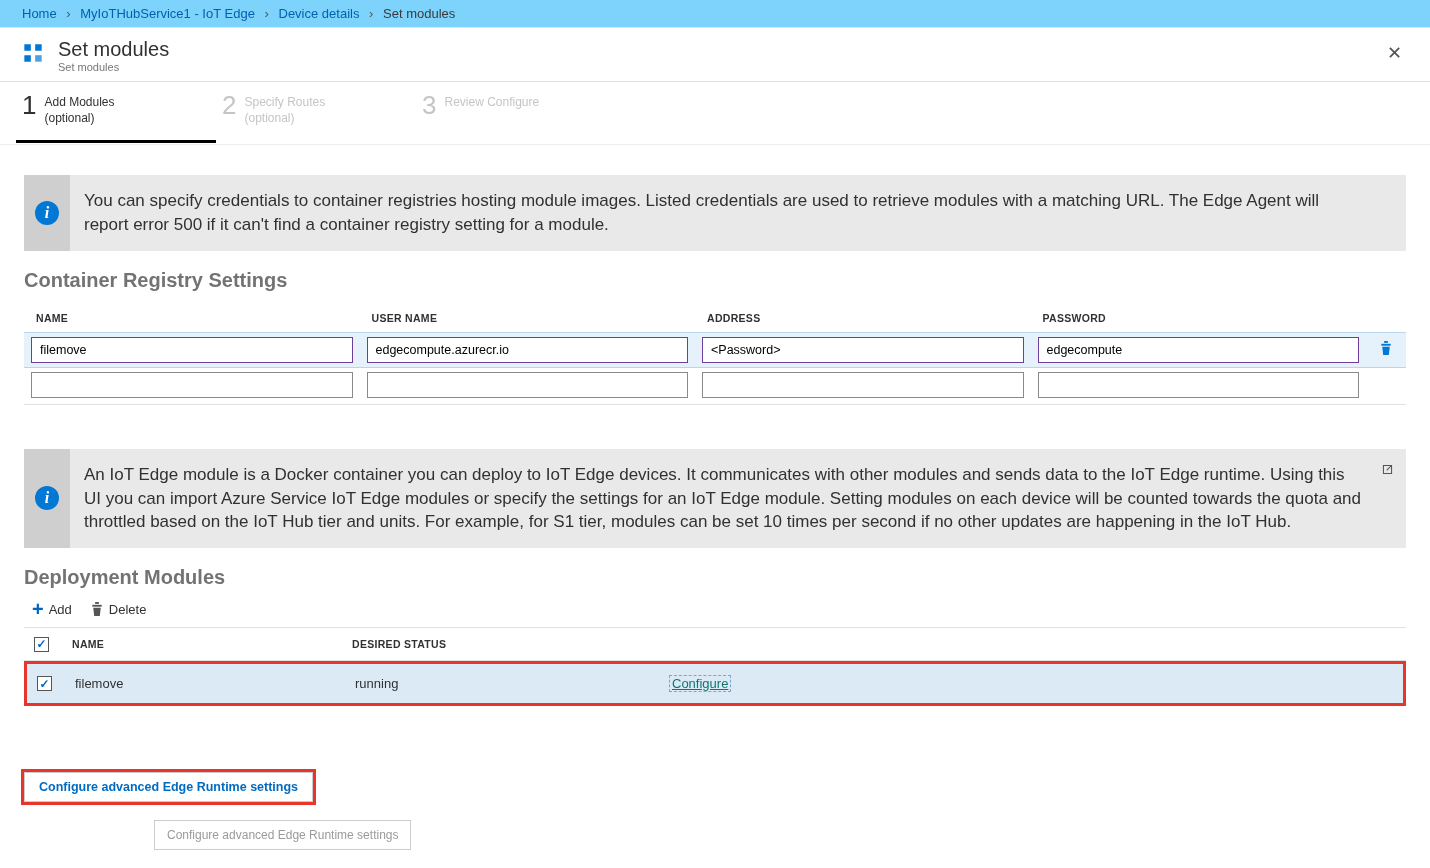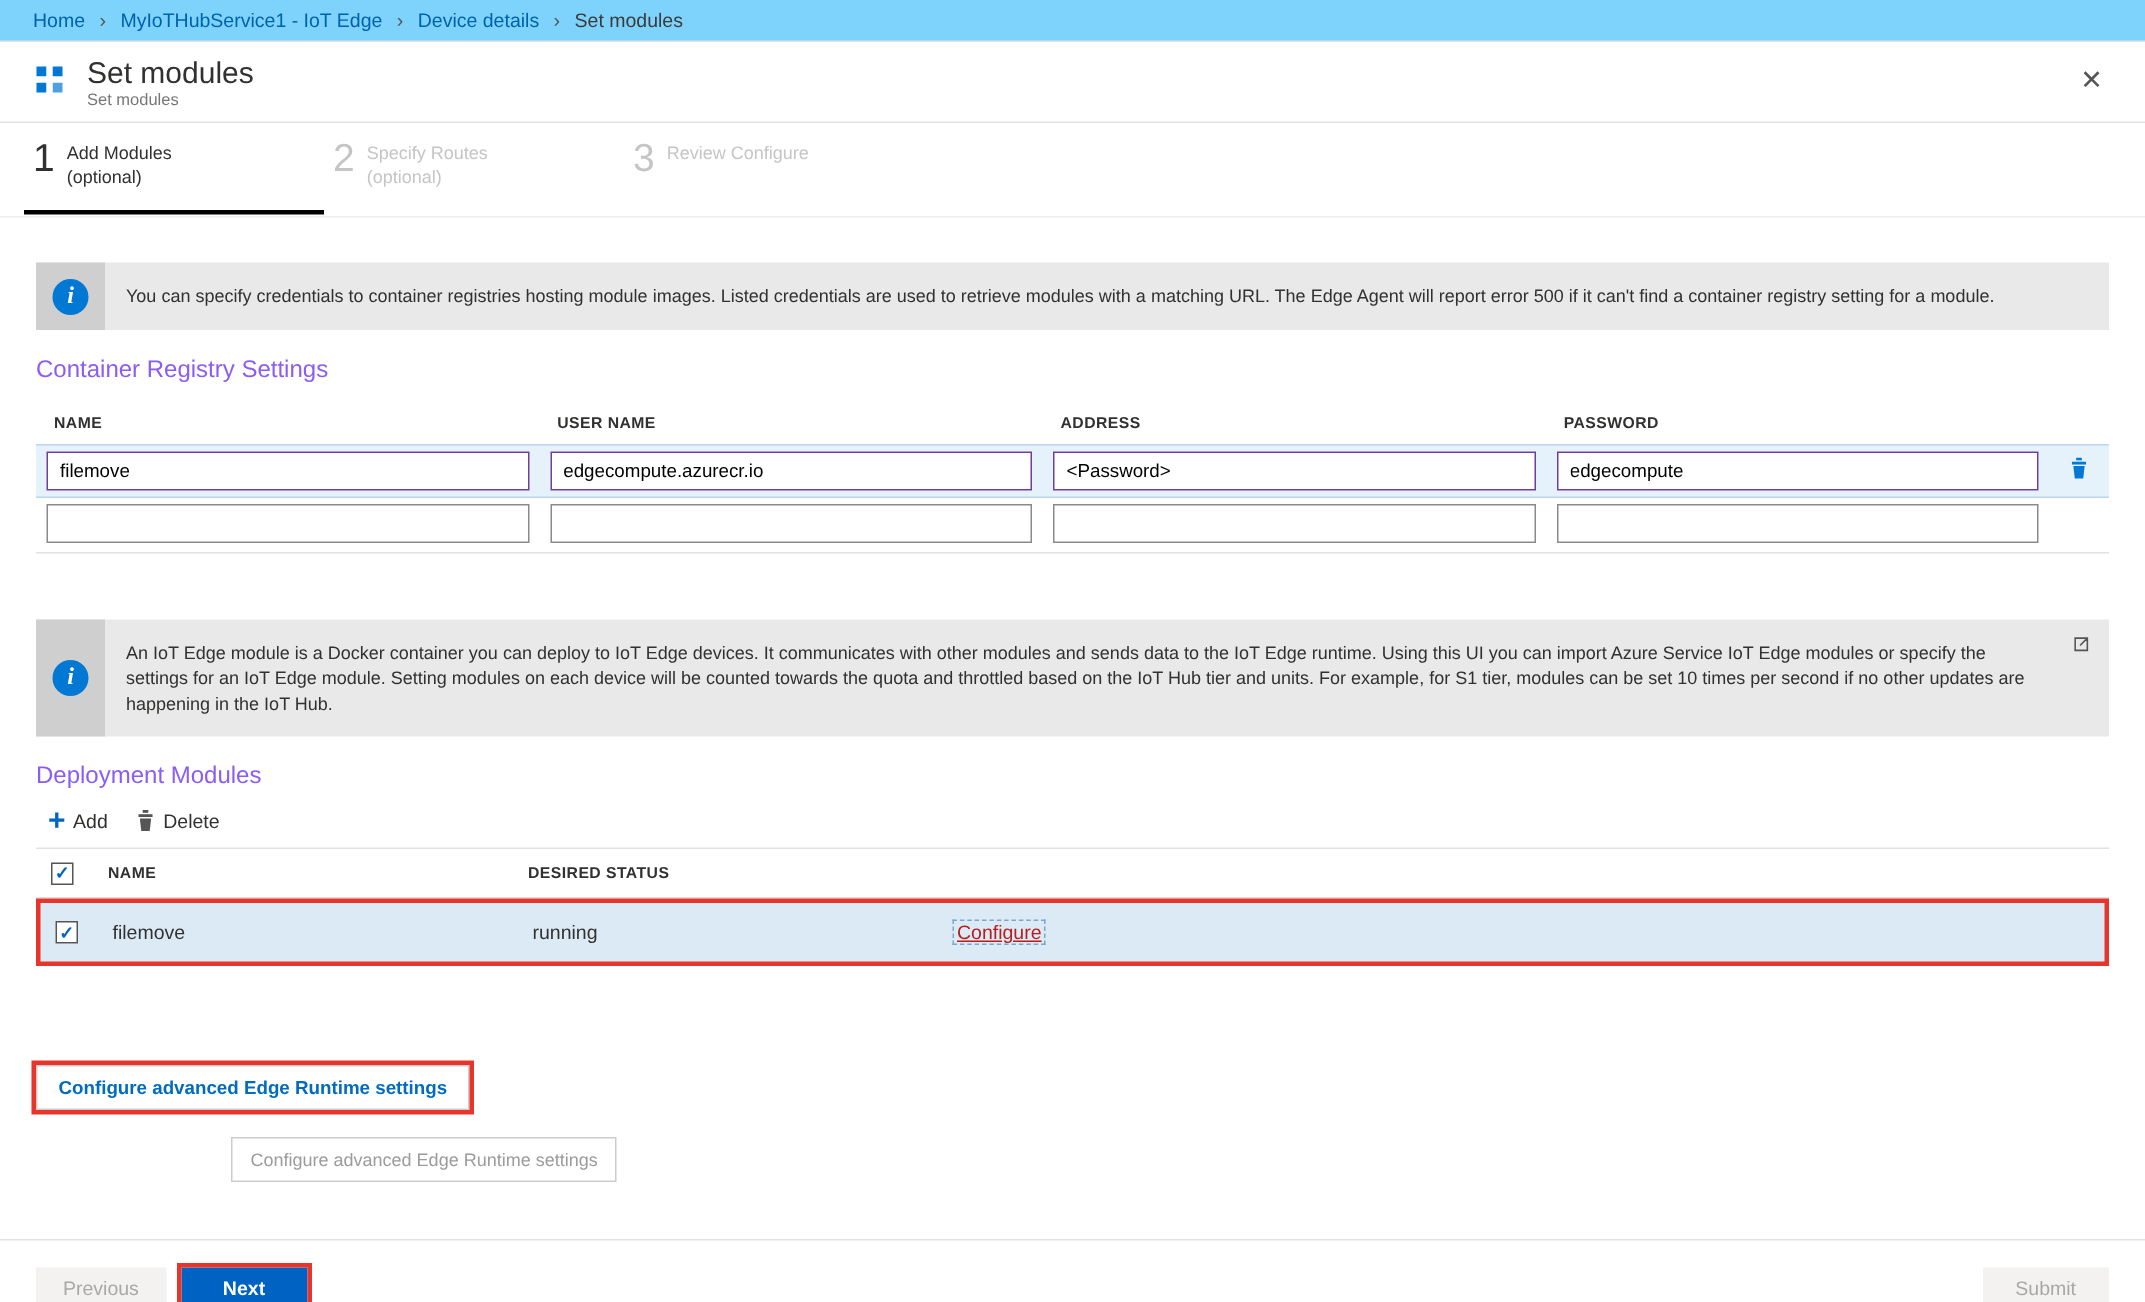--- a/index.html
+++ b/index.html
@@ -20,25 +20,25 @@
   .step { display:flex; align-items:flex-start; width:200px; padding:10px 10px 14px 6px; border-bottom:3px solid transparent; color:#c5c5c5; gap:8px;}
   .step.active { border-bottom-color:#000; color:#323130; }
   .step .num { font-size:26px; font-weight:300; line-height:1; }
   .step .lbl { font-size:12px; line-height:1.3; padding-top:3px;}
   .steps-line { height:1px; background:#eee; margin:0; }
 
   .content { padding: 30px 24px 24px 24px; }
 
   .info-banner { display:flex; align-items:stretch; background:#e9e9e9; margin-bottom:18px; }
   .info-banner .info-icon-box { width:46px; min-width:46px; background:#cfcfcf; display:flex; align-items:center; justify-content:center; }
-  .info-banner .info-text { padding:14px 40px 14px 14px; font-size:12px; color:#323130; line-height:1.4; position:relative; flex:1; }
+  .info-banner .info-text { padding:14px 40px 14px 14px; font-size:17px; color:#323130; line-height:1.4; position:relative; flex:1; }
   .info-icon { width:24px; height:24px; border-radius:50%; background:#0078d4; color:#fff; display:flex; align-items:center; justify-content:center; font-family: Georgia, serif; font-style:italic; font-weight:bold; font-size:16px; }
   .popout { position:absolute; right:12px; top:10px; color:#555; cursor:pointer; }
 
-  .section-title { font-size:16px; font-weight:400; color:#8b5cf6; margin: 6px 0 12px 0; }
+  .section-title { font-size:20px; font-weight:700; color:#737373; margin: 6px 0 12px 0; }
 
   .reg-table { width:100%; }
   .reg-head, .reg-row { display:grid; grid-template-columns: 1fr 1fr 1fr 1fr 40px; gap:0; align-items:center; }
   .reg-head .th { font-size:10.5px; font-weight:600; color:#323130; padding:8px 12px; letter-spacing:0.3px; }
   .reg-row { padding: 4px 0; }
   .reg-row.sel { background:#e5f1fb; border-top:1px solid #b8d6f0; border-bottom:1px solid #b8d6f0;}
   .reg-row input { width: calc(100% - 14px); margin: 0 7px; height:26px; padding: 2px 8px; font-size:12.5px; border:1px solid #8c8a88; background:#fff; }
   .reg-row.sel input { border-color:#6e3d9e; }
   .reg-row .del-cell { text-align:center; color:#0078d4; cursor:pointer; }
   .reg-bottom-line { height:1px; background:#e1e1e1; margin-top:2px;}
@@ -50,21 +50,21 @@
   .add-plus { color:#0066c0; font-size:20px; font-weight:bold; line-height:0.8; }
 
   .mod-table { width:100%; }
   .mod-head, .mod-row { display:grid; grid-template-columns: 48px 280px 280px 1fr; align-items:center; }
   .mod-head { border-bottom:1px solid #e1e1e1; border-top:1px solid #e1e1e1; padding:8px 0; }
   .mod-head .th { font-size:10.5px; font-weight:600; color:#323130; letter-spacing:0.3px;}
   .mod-row { padding:12px 0; }
   .mod-row.sel { background:#dceaf6; border:3px solid #e8352c; }
   .chk { width:15px; height:15px; border:1px solid #555; background:#fff; display:inline-flex; align-items:center; justify-content:center; margin-left:10px; cursor:pointer;}
   .chk.checked::after { content:"✓"; color:#0066c0; font-size:12px; font-weight:bold; line-height:1; }
-  .cfg-link { color:#b91c1c; border:1px dashed #7aa7cf; padding:0 2px; text-decoration: underline; }
+  .cfg-link { color:#0f766e; border:1px dashed #7aa7cf; padding:0 2px; text-decoration: underline; margin-left: 34px; }
 
   .adv-btn-wrap { margin-top:66px; }
   .adv-btn { display:inline-block; background:#fff; border:1px solid #ccc; padding:7px 14px; font-size:12.5px; color:#006cc1; font-weight:600; cursor:pointer; }
   .hl-red { outline:3px solid #e8352c; }
   .tooltip { display:inline-block; margin-left:130px; background:#fff; border:1px solid #ccc; padding:7px 12px; font-size:12px; color:#9b9b9b; margin-top:18px;}
 
   .footer { display:flex; gap:10px; padding: 18px 24px; border-top:1px solid #e1e1e1; margin-top:14px; align-items:center;}
   .btn-prev { background:#f3f2f1; color:#a8a8a8; border:none; padding:6px 18px; font-size:13px; cursor:default; }
   .btn-next { background:#0062c3; color:#fff; border:none; padding:6px 28px; font-size:13px; font-weight:600; cursor:pointer; }
   .btn-submit { background:#f3f2f1; color:#a8a8a8; border:none; padding:6px 22px; font-size:13px; cursor:default; margin-left:auto; }

